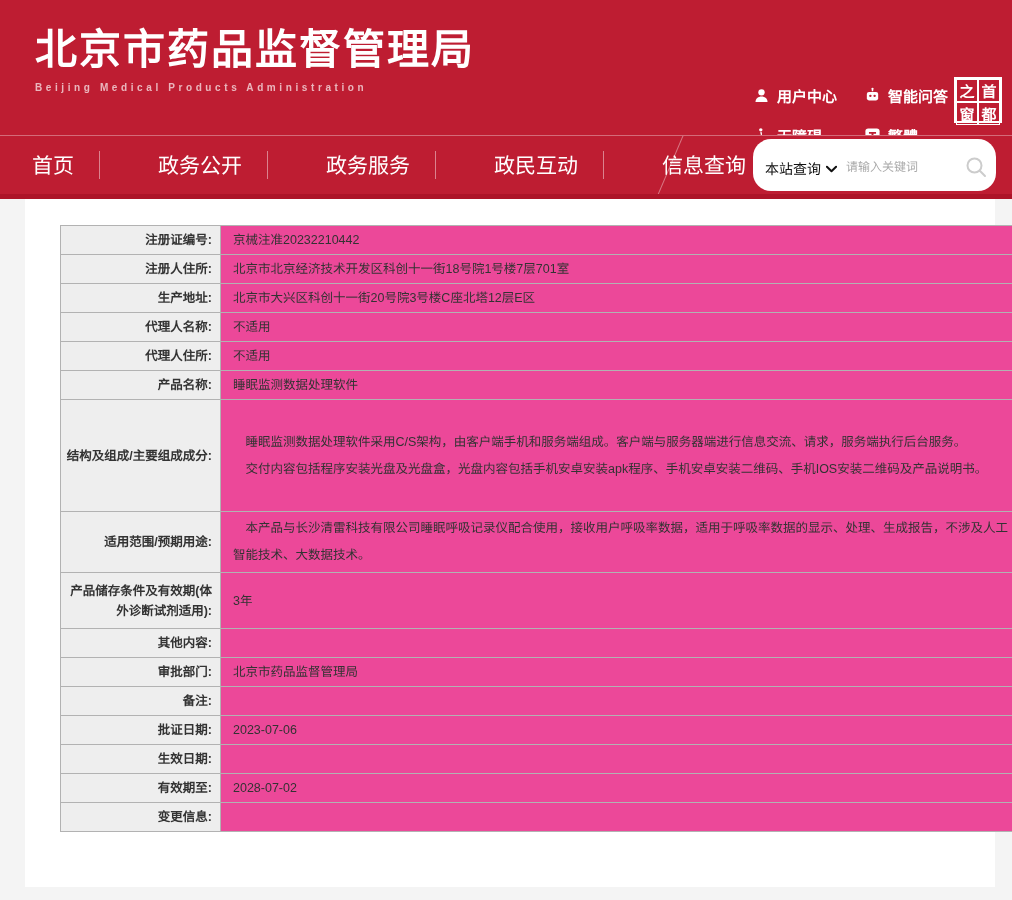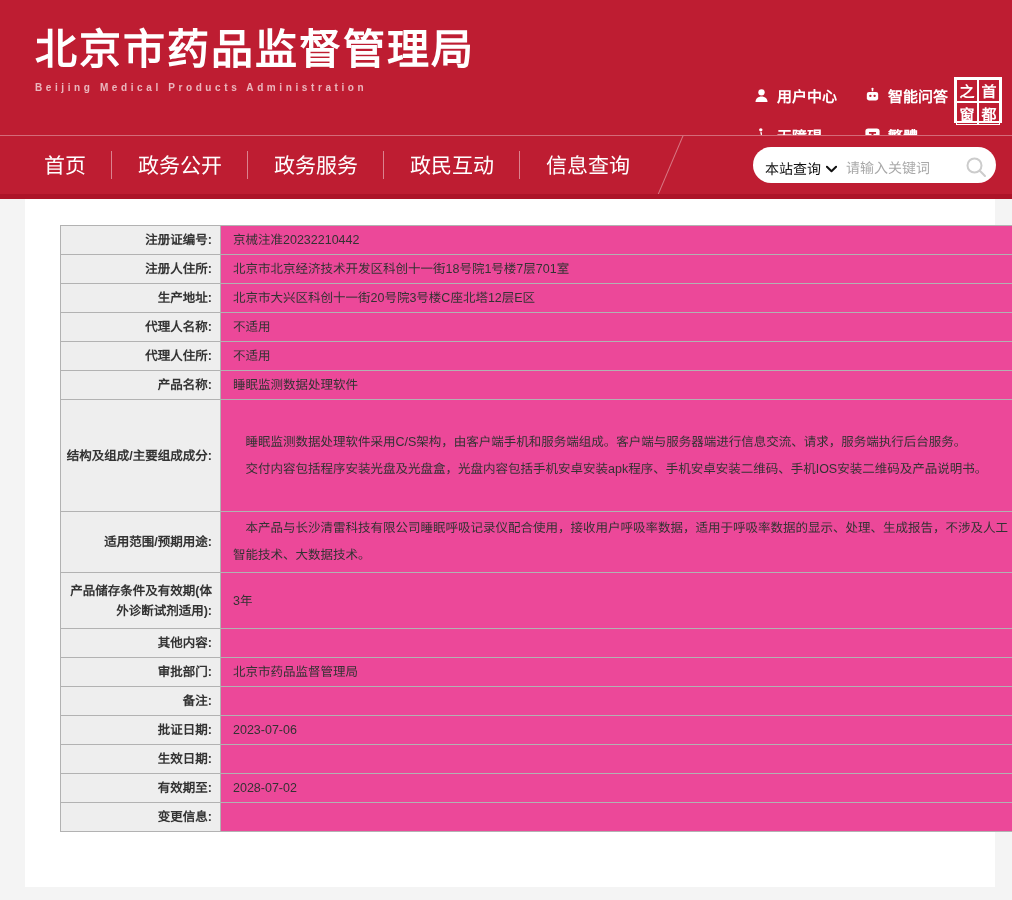--- a/index.html
+++ b/index.html
@@ -58,55 +58,56 @@
     position:relative;
     height:64px;
     background:#be1d32;
     border-top:1px solid rgba(255,255,255,.35);
     border-bottom:5px solid #ad1428;
     overflow:hidden;
   }
   .nav-list {
     list-style:none; height:100%;
     display:flex; align-items:center;
-    padding-left:42px;
+    padding-left:30px;
+    gap:32px;
   }
   .nav-item {
     position:relative;
     padding:0 26px;
     color:#fff; font-size:21px; line-height:1;
     cursor:pointer; white-space:nowrap;
   }
   .nav-item:first-child { padding-left:2px; padding-right:26px; }
   .nav-item:not(:last-child)::after {
     content:""; position:absolute; right:0; top:50%; transform:translateY(-50%);
     width:1px; height:28px; background:rgba(255,255,255,.45);
   }
   .nav-slash {
     position:absolute; left:668px; top:-6px;
     width:1px; height:80px; background:rgba(255,255,255,.4);
     transform:rotate(23deg);
   }
   .search-box {
     position:absolute; right:16px; top:50%; transform:translateY(-50%);
-    width:243px; height:36px;
+    width:243px; height:52px;
     background:#fff; border-radius:18px;
     display:flex; align-items:center;
     padding:6px 8px 0 12px;
   }
   .search-scope {
     display:flex; align-items:center; gap:5px;
     font-size:14px; color:#111; cursor:pointer; white-space:nowrap;
   }
   .search-input {
     flex:1; min-width:0;
     border:none; outline:none;
     margin-left:9px;
-    font-size:14px; color:#333;
-    font-family:Liberation Sans, sans-serif;
+    font-size:12px; color:#333;
+    font-family:Liberation Mono, monospace;
   }
   .search-input::placeholder { color:#a9a9a9; }
   .search-btn { background:none; border:none; cursor:pointer; padding:0; display:flex; }
   
   .content-area {
     margin-left:25px;
     width:970px;
     min-height:688px;
     background:#fff;
     padding:26px 0 30px 35px;

